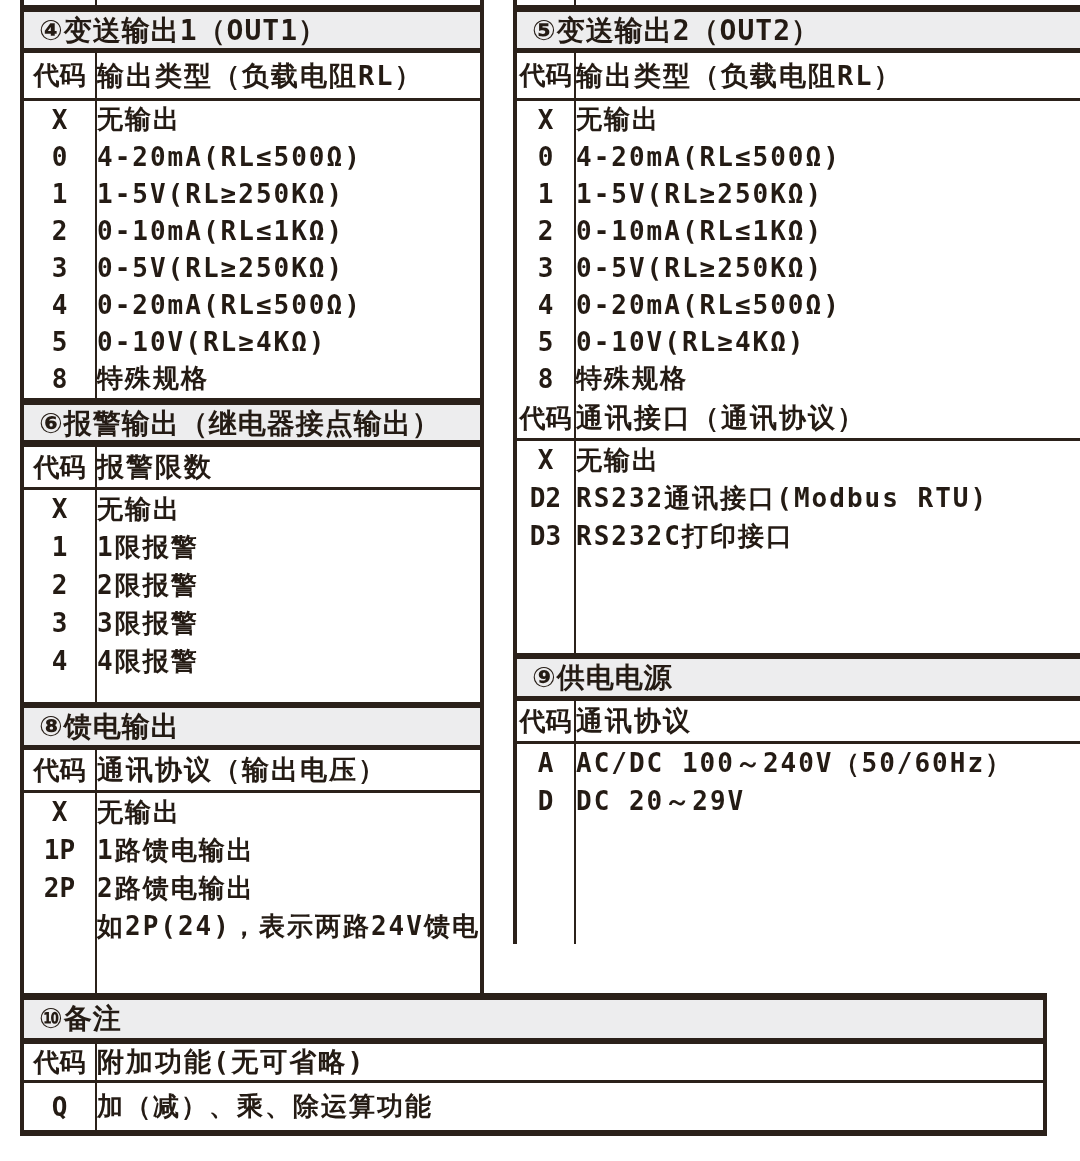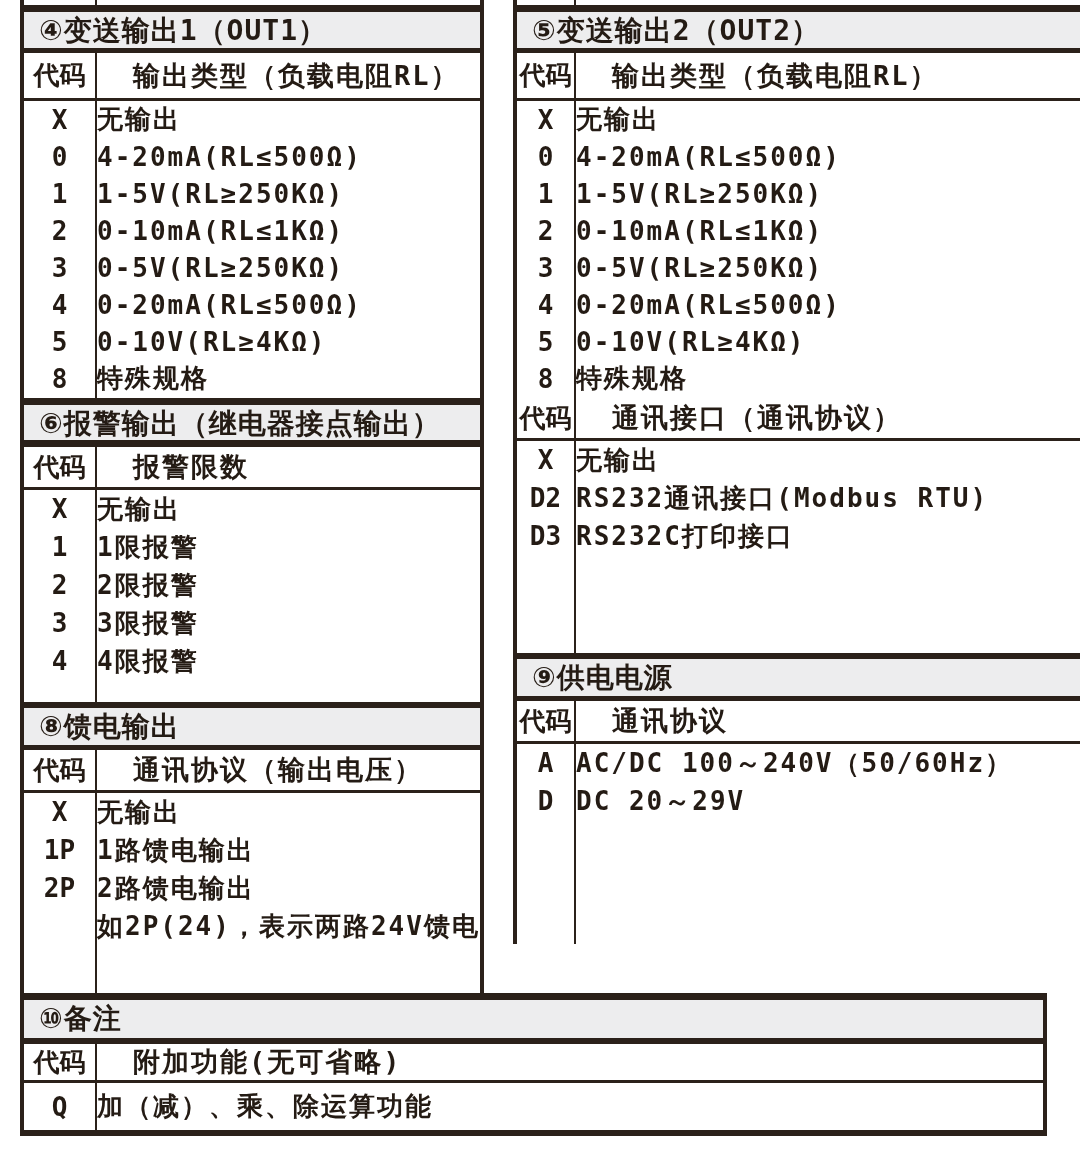--- a/index.html
+++ b/index.html
@@ -28,21 +28,21 @@
   .sec{ border-left:4px solid var(--line); border-right:4px solid var(--line); background:#fff; }
 
   .band{ display:flex; background:var(--band);
          border-top:7px solid var(--line); border-bottom:5px solid var(--line);
          padding-left:15px; font-size:28px; letter-spacing:1px; }
   .band-4{ height:48px; }           
   .band-6{ height:49px; border-bottom-width:7px; }
   .band-8{ height:48px; border-top-width:6px; }
   .band-10{ height:51px; border-bottom-width:6px; }
 
-  .hdr{ display:flex; border-bottom:3px solid var(--line); align-items:stretch;gap:36px; }
+  .hdr{ display:flex; border-bottom:3px solid var(--line); align-items:stretch; }
   .hdr-4{ height:48px; }            
   .hdr-6{ height:43px; }
   .hdr-8{ height:43px; }
   .hdr-10{ height:39px; }
 
   .cc{ width:73px; border-right:2px solid var(--line);
        display:flex; align-items:center; justify-content:center;
        font-size:26px; flex:none; }
   .col-right .cc{ width:59px; }
   .dc{ flex:1; display:flex; align-items:center; 

